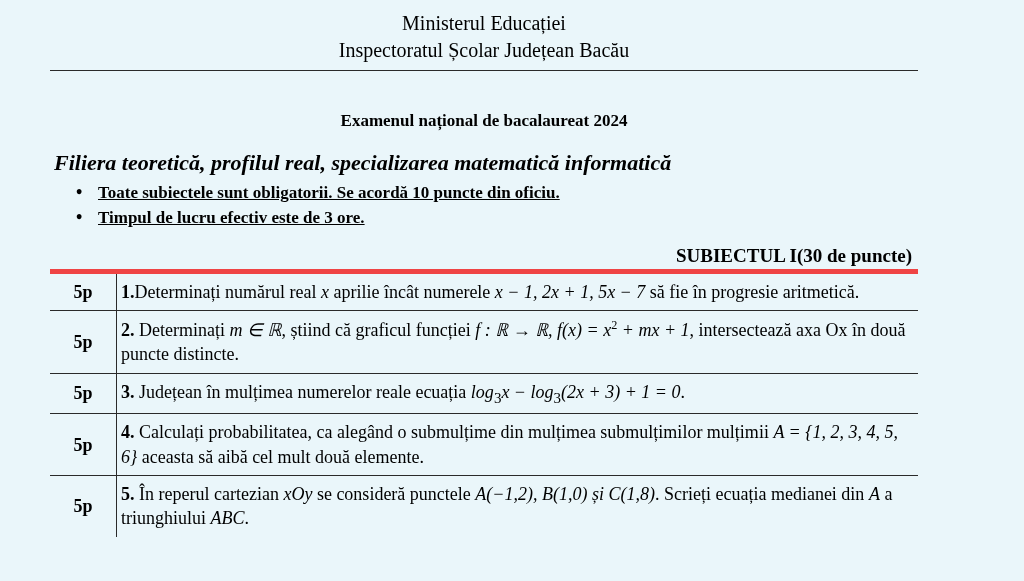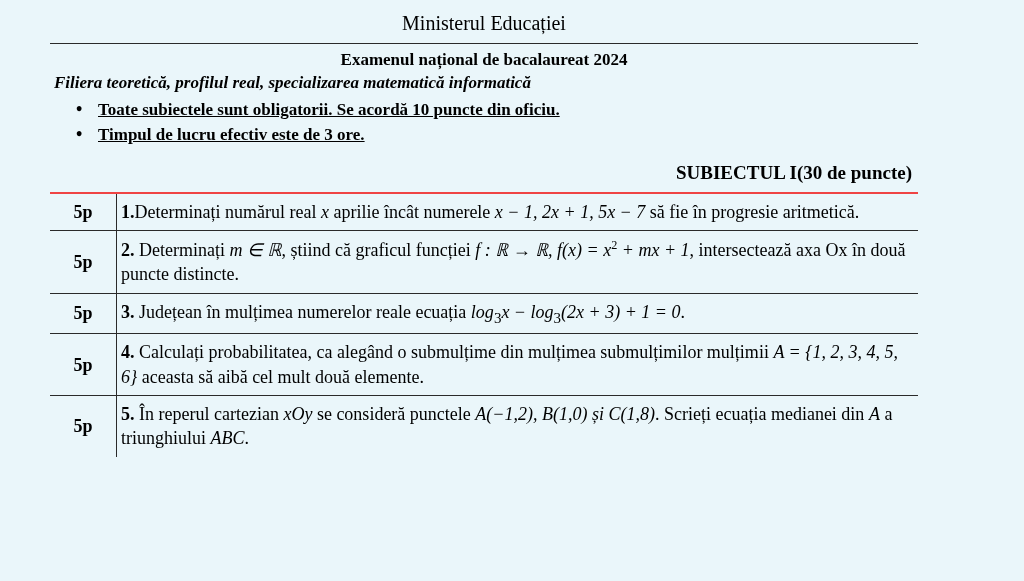--- a/index.html
+++ b/index.html
@@ -36,31 +36,32 @@
     border-top: 1px solid #2a2a2a;
     margin: 6px 0 0 0;
   }
 
   
   .exam-title {
     text-align: center;
     font-weight: bold;
     font-size: 17px;
     line-height: 1.45;
-    margin-top: 4px;
+    margin-top: 38px;
   }
   .exam-title .italic-part {
     font-style: italic;
   }
 
   
   .filiera {
     font-weight: bold;
     font-style: italic;
-    font-size: 17px;
+    font-size: 22px;
+    margin-top: 16px;
     margin-left: 4px;
   }
   ul.notes {
     margin: 4px 0 0 0;
     padding-left: 26px;
     list-style: none;
   }
   ul.notes li {
     font-weight: bold;
     font-size: 17px;
@@ -85,22 +86,22 @@
     font-weight: bold;
     font-size: 19px;
     margin-top: 14px;
     padding: 0 6px 0 10px;
   }
 
   
   table.items {
     width: 100%;
     border-collapse: collapse;
-    margin-top: 8px;
-    border-top: 2px solid #ef4444;
+    margin-top: 2px;
+    border-top: 5px solid #ef4444;
   }
   table.items td {
     border-top: 1px solid #2a2a2a;
     padding: 6px 4px 6px 4px;
     vertical-align: middle;
     font-size: 18px;
     line-height: 1.35;
   }
   table.items tr:first-child td {
     border-top: none;
@@ -127,20 +128,21 @@
     vertical-align: super;
   }
 </style>
 </head>
 <body>
 
 <div class="page">
 
   <div class="header">
     <div class="line">Ministerul Educației</div>
+    <div class="line">Inspectoratul Școlar Județean Bacău</div>
   </div>
   <hr class="hrule">
 
   <div class="exam-title">
     <div>Examenul național de bacalaureat 2024</div>
   </div>
 
   <div class="filiera">Filiera teoretică, profilul real, specializarea matematică informatică</div>
 
   <ul class="notes">

